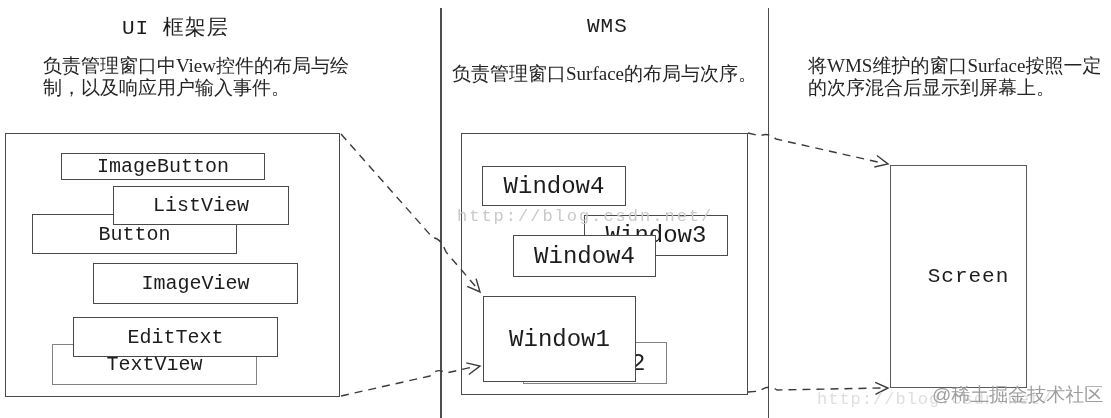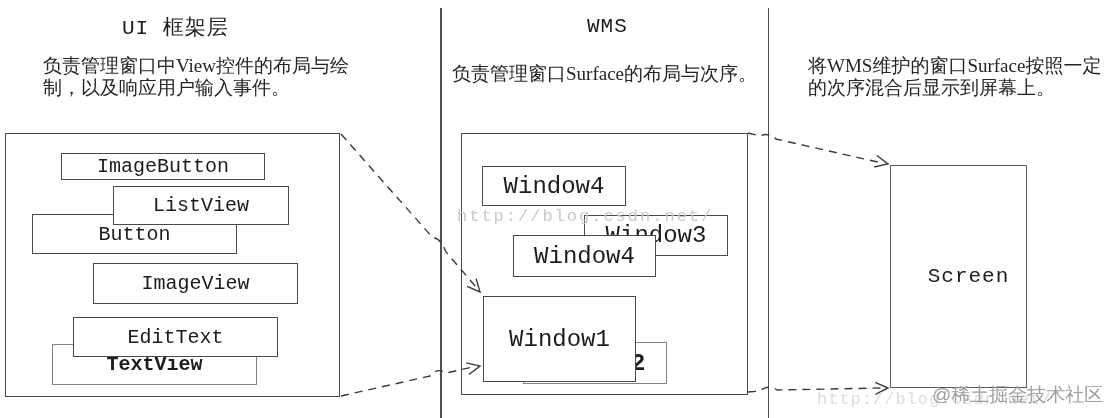--- a/index.html
+++ b/index.html
@@ -30,21 +30,21 @@
     color:#242424;
     font-family:"Liberation Serif","DejaVu Serif",serif;
   }
   .box{
     position:absolute;
     background:#ffffff;
     border:1.6px solid #4a4a4a;
     display:flex;align-items:center;justify-content:center;
     box-sizing:border-box;
   }
-  .box.light{border-color:#828282;font-weight:bold;}
+  .box.light{border-color:#828282;}
   .box .lbl{white-space:nowrap;color:#1c1c1c;}
   .c1 .lbl{font-size:20px;}
   .c2 .lbl{font-size:24px;}
   .c3 .lbl{font-size:21px;letter-spacing:1px;}
   .outer{background:transparent;z-index:0;}
   #arrow-layer{position:absolute;left:0;top:0;width:1111px;height:418px;pointer-events:none;z-index:5;}
   .wm-center{
     position:absolute;left:457px;top:207px;
     font-size:17px;letter-spacing:2px;
     color:#c9c9c9;z-index:6;white-space:nowrap;

